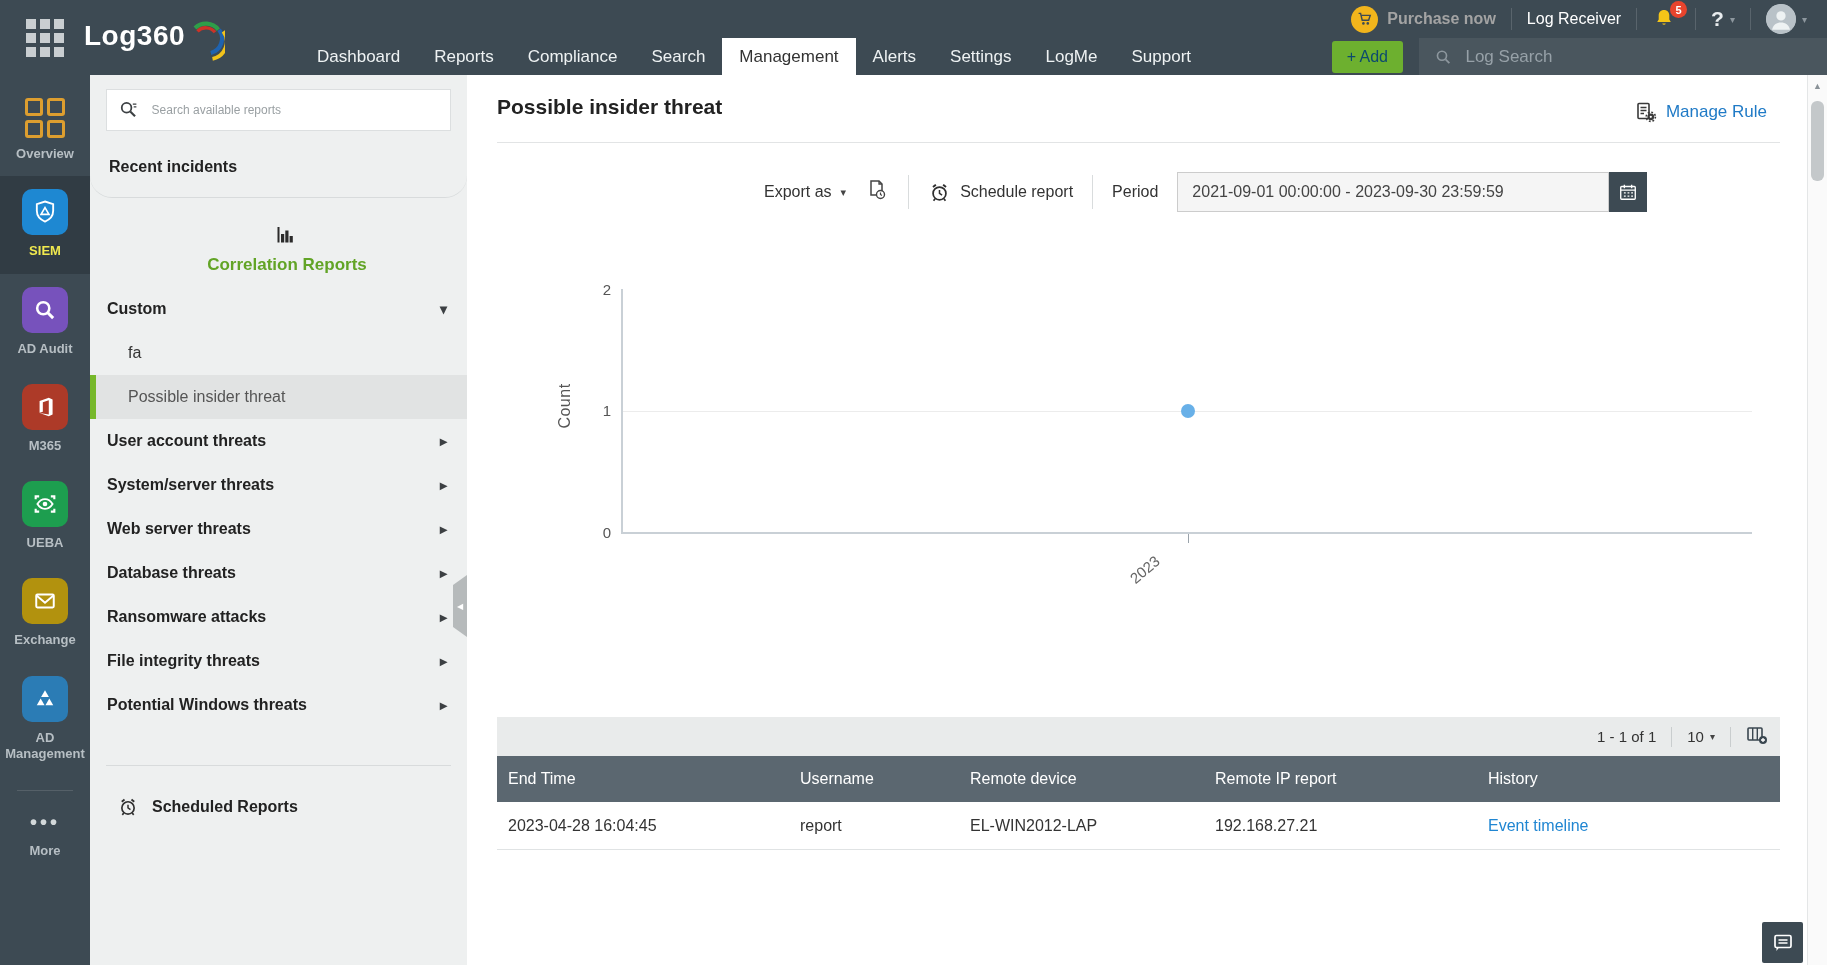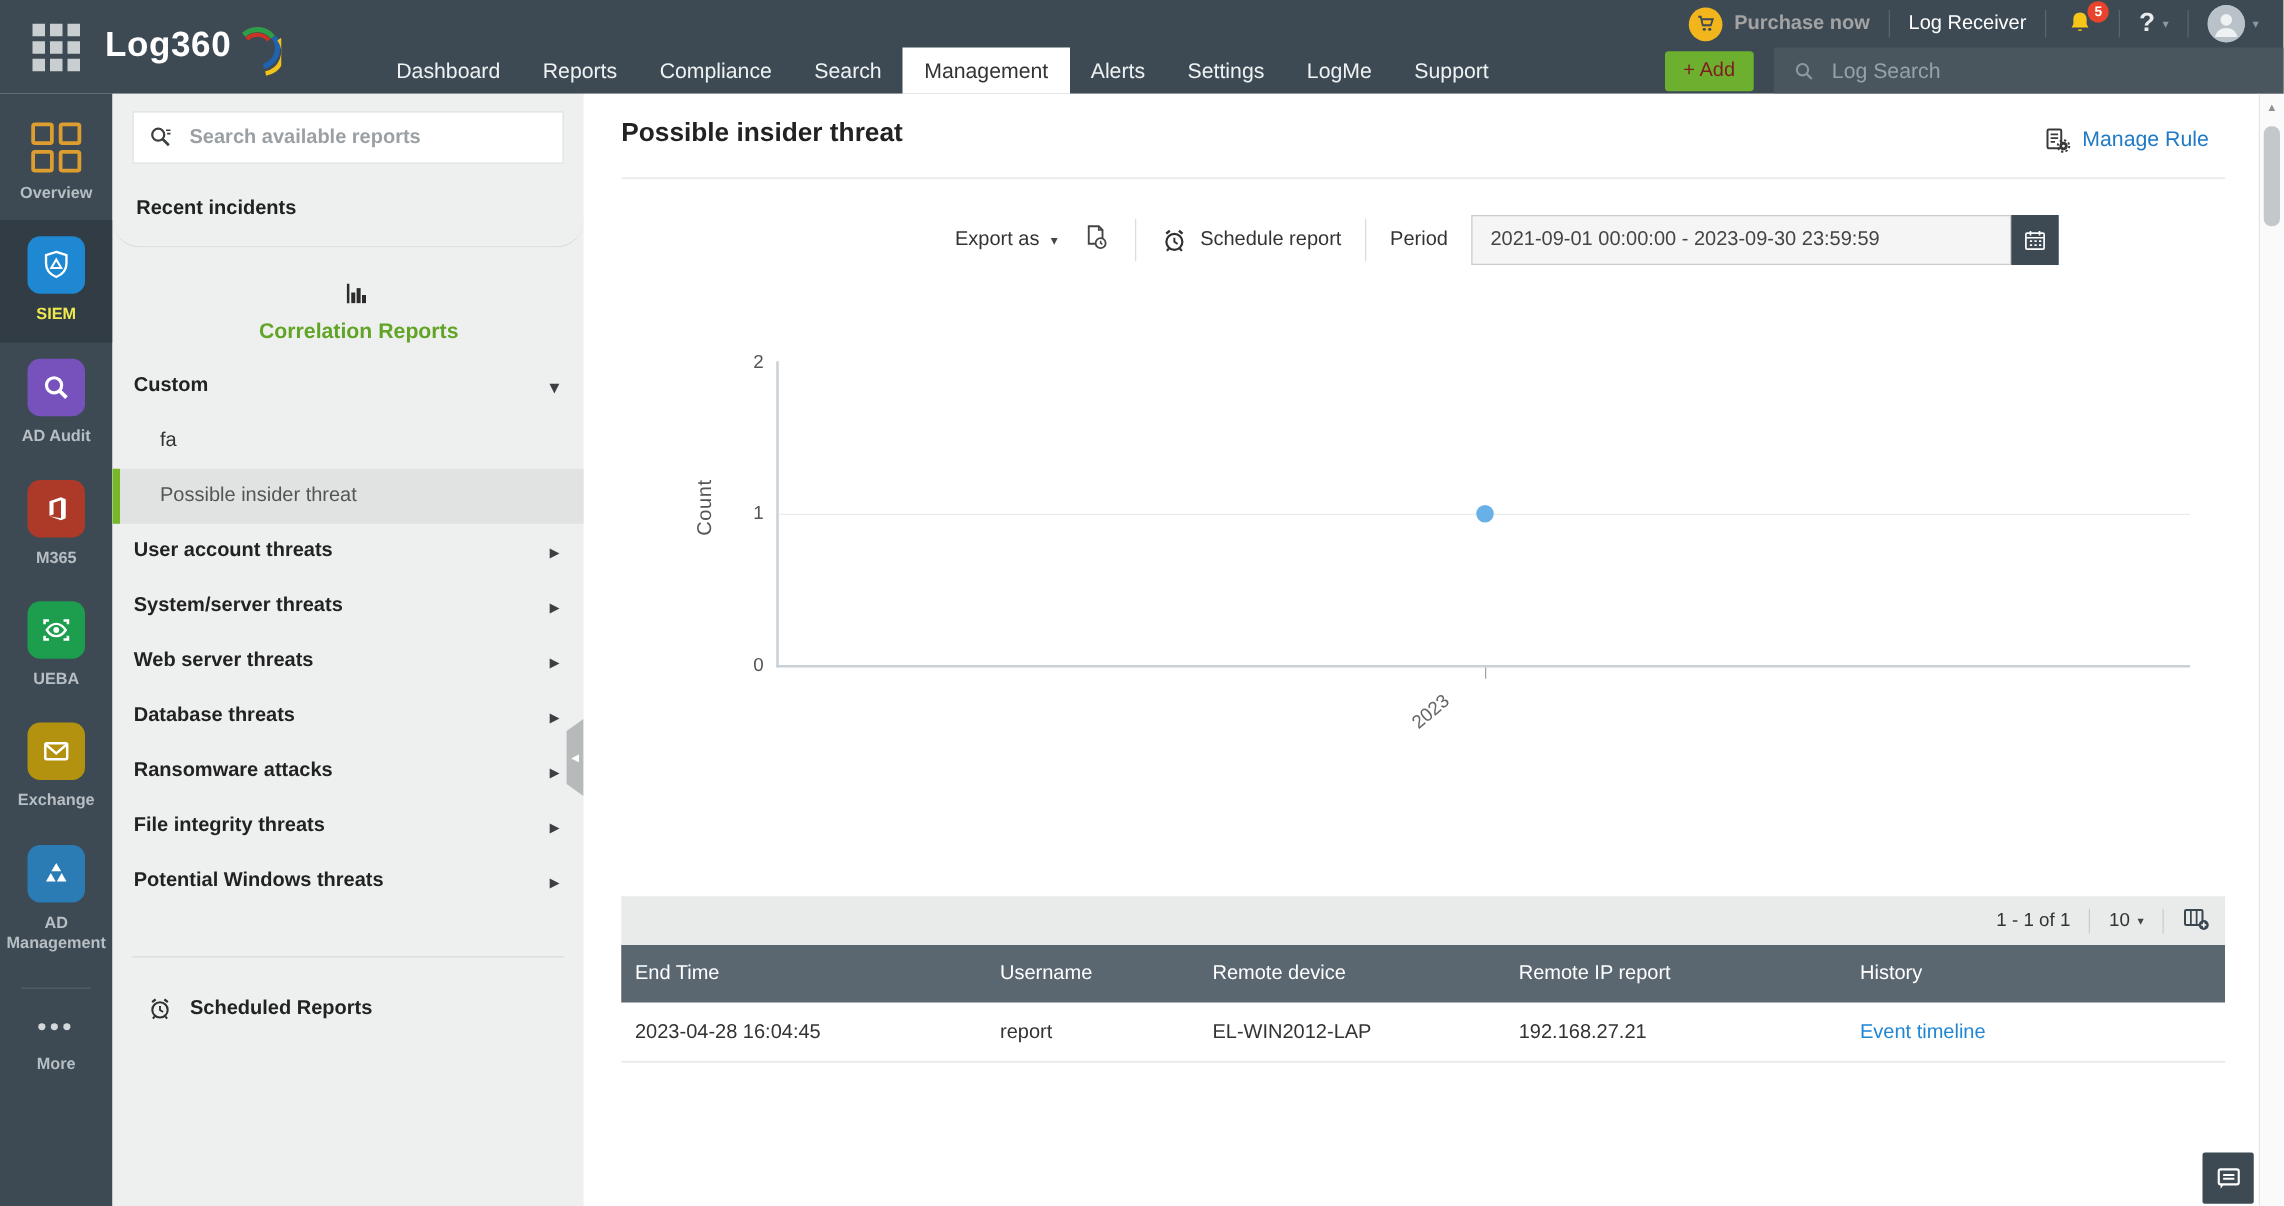--- a/index.html
+++ b/index.html
@@ -19,41 +19,41 @@
   .cart-circle{width:27px;height:27px;border-radius:50%;background:#f2b51c;display:flex;align-items:center;justify-content:center;}
   .bell-wrap{position:relative;width:28px;height:26px;}
   .badge{position:absolute;top:-5px;right:-7px;background:#e8442d;color:#fff;border-radius:50%;width:17px;height:17px;font-size:11px;font-weight:bold;display:flex;align-items:center;justify-content:center;}
   .help-q{font-size:21px;font-weight:bold;color:#e8ecee;}
   .caret-sm{font-size:10px;color:#8d979e;}
   .avatar{width:30px;height:30px;border-radius:50%;overflow:hidden;background:#b9c2c8;}
   .tb-row2{position:absolute;left:300px;right:0;bottom:0;height:37px;display:flex;align-items:stretch;}
   .tab{display:flex;align-items:center;padding:0 17px;font-size:17px;color:#eef2f3;cursor:default;}
   .tab.active{background:#fff;color:#333;}
   .row2-spacer{flex:1;}
-  .add-btn{align-self:center;background:#6db02f;color:#7f1d1d;font-size:16px;padding:7px 15px;border-radius:3px;margin-right:16px;white-space:nowrap;text-align:center;}
+  .add-btn{align-self:center;background:#6db02f;color:#0c4a6e;font-size:16px;padding:7px 15px;border-radius:3px;margin-right:16px;white-space:nowrap;text-align:center;}
   .log-search{width:408px;background:#4a565e;display:flex;align-items:center;gap:12px;padding:0 16px;box-sizing:border-box;}
   .log-search input{background:transparent;border:none;outline:none;color:#cfd6da;font-size:17px;width:100%;font-family:"Liberation Sans",sans-serif;}
   .log-search input::placeholder{color:#97a1a8;}
 
   
   .rail{position:absolute;left:0;top:75px;width:90px;bottom:0;background:#3d4a53;display:flex;flex-direction:column;align-items:center;padding-top:10px;box-sizing:border-box;color:#b7bfc4;font-size:13px;}
   .rail-item{width:100%;display:flex;flex-direction:column;align-items:center;gap:8px;padding:13px 2px 14px;text-align:center;line-height:1.25;font-weight:600;box-sizing:border-box;}
   .rail-item.active{background:#313c44;color:#f0e94f;}
   .app-ic{width:46px;height:46px;border-radius:10px;display:flex;align-items:center;justify-content:center;}
   .ic-siem{background:#1e88d2;} .ic-adaudit{background:#7752bc;} .ic-m365{background:#ad3a28;}
   .ic-ueba{background:#1d9e4f;} .ic-exch{background:#b2920e;} .ic-admgmt{background:#2b7cb5;}
   .ov-grid{display:grid;grid-template-columns:18px 18px;grid-template-rows:18px 18px;gap:4px;}
   .ov-grid div{border:3px solid #dd9e2f;border-radius:3px;box-sizing:border-box;}
   .rail-div{width:56px;border-top:1px solid #556068;margin:14px 0 6px;}
   .more-dots{font-size:20px;color:#d3d8da;letter-spacing:3px;font-weight:bold;}
 
   
   .sidebar{position:absolute;left:90px;top:75px;width:377px;bottom:0;background:#eef0f0;box-sizing:border-box;}
   .sb-search{margin:14px 16px 0;height:42px;background:#fff;border:1px solid #dcdfe0;display:flex;align-items:center;gap:11px;padding:0 12px;box-sizing:border-box;}
-  .sb-search input{border:none;outline:none;font-size:16px;color:#0f766e;width:100%;background:transparent;font-family:"Liberation Sans",sans-serif;font-weight:bold;}
+  .sb-search input{border:none;outline:none;font-size:12px;color:#0f766e;width:100%;background:transparent;font-family:"Liberation Sans",sans-serif;}
   .sb-search input::placeholder{color:#9aa0a3;}
   .sb-recent{font-weight:bold;color:#222;font-size:16px;padding:27px 0 21px 19px;border-bottom:1px solid #d8dbdc;margin:0 0 0 0;border-radius:22px;}
   .sb-corr{display:flex;align-items:center;gap:11px;color:#62a426;font-weight:bold;font-size:17px;padding:28px 0 12px 17px;flex-direction:column;}
   .sb-head{font-weight:bold;color:#222;font-size:16px;padding:13px 20px 13px 17px;display:flex;justify-content:space-between;align-items:center;}
   .sb-child{padding:13px 8px 13px 38px;font-size:16px;color:#333;}
   .sb-child.selected{background:#e1e3e3;border-left:6px solid #76b82a;padding-left:32px;color:#555;}
   .chev{color:#3c4043;font-size:14px;}
   .sb-div{border-top:1px solid #d8dbdc;margin:38px 16px 0;}
   .sb-sched{display:flex;align-items:center;gap:13px;font-weight:bold;font-size:16px;color:#222;padding:30px 0 0 27px;}
   .collapse-handle{position:absolute;left:363px;top:500px;width:14px;height:62px;background:#b6babb;

